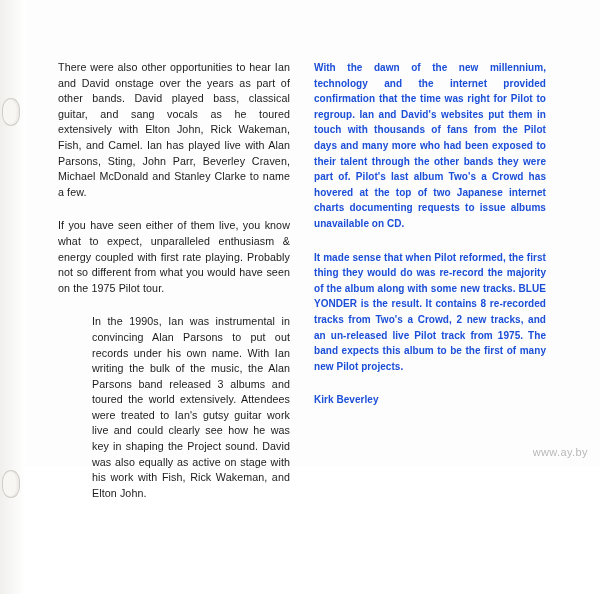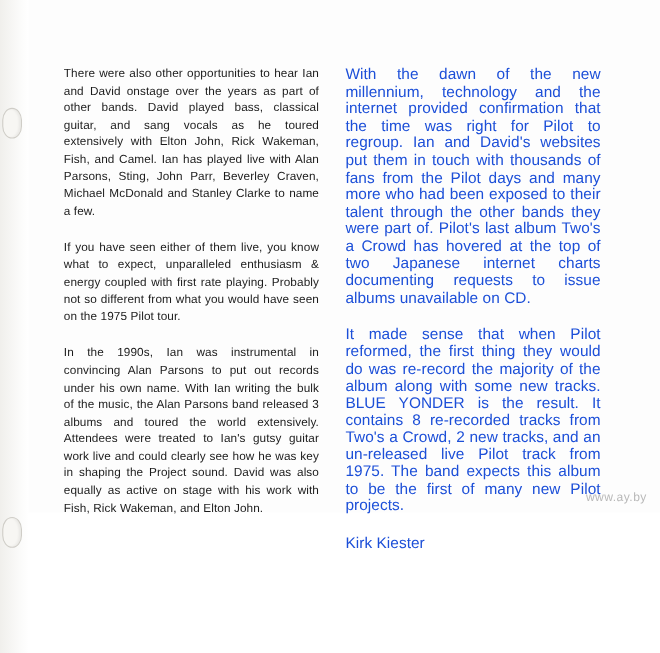--- a/index.html
+++ b/index.html
@@ -53,27 +53,28 @@
   .col-left p {
     margin: 0 0 18px 0;
     font-size: 10.7px;
     line-height: 15.6px;
     color: #1b1b1b;
     text-align: justify;
     letter-spacing: 0.1px;
   }
   .col-left p:last-child {
     margin-bottom: 0;
+    margin-left: 34px;
   }
   .col-right p {
     margin: 0 0 18px 0;
-    font-size: 14px;
+    font-size: 10px;
     line-height: 15.6px;
     color: #1c4fd8;
-    font-weight: normal;
+    font-weight: bold;
     text-align: justify;
     letter-spacing: 0.05px;
   }
   .signature {
     margin: 0;
     font-size: 11px;
     font-weight: bold;
     color: #111111;
     letter-spacing: 0.2px;
   }
@@ -117,21 +118,21 @@
 
     <div class="col col-left">
       <p>There were also other opportunities to hear Ian and David onstage over the years as part of other bands. David played bass, classical guitar, and sang vocals as he toured extensively with Elton John, Rick Wakeman, Fish, and Camel. Ian has played live with Alan Parsons, Sting, John Parr, Beverley Craven, Michael McDonald and Stanley Clarke to name a few.</p>
       <p>If you have seen either of them live, you know what to expect, unparalleled enthusiasm &amp; energy coupled with first rate playing. Probably not so different from what you would have seen on the 1975 Pilot tour.</p>
       <p>In the 1990s, Ian was instrumental in convincing Alan Parsons to put out records under his own name. With Ian writing the bulk of the music, the Alan Parsons band released 3 albums and toured the world extensively. Attendees were treated to Ian's gutsy guitar work live and could clearly see how he was key in shaping the Project sound. David was also equally as active on stage with his work with Fish, Rick Wakeman, and Elton John.</p>
     </div>
 
     <div class="col col-right">
       <p>With the dawn of the new millennium, technology and the internet provided confirmation that the time was right for Pilot to regroup. Ian and David's websites put them in touch with thousands of fans from the Pilot days and many more who had been exposed to their talent through the other bands they were part of. Pilot's last album Two's a Crowd has hovered at the top of two Japanese internet charts documenting requests to issue albums unavailable on CD.</p>
       <p>It made sense that when Pilot reformed, the first thing they would do was re-record the majority of the album along with some new tracks. BLUE YONDER is the result. It contains 8 re-recorded tracks from Two's a Crowd, 2 new tracks, and an un-released live Pilot track from 1975. The band expects this album to be the first of many new Pilot projects.</p>
-      <p class="signature">Kirk Kiester</p>
+      <p class="signature">Kirk Beverley</p>
     </div>
 
   </div>
 
 
   <div class="watermark">www.ay.by</div>
 
 </div>
 
 </body></html>

